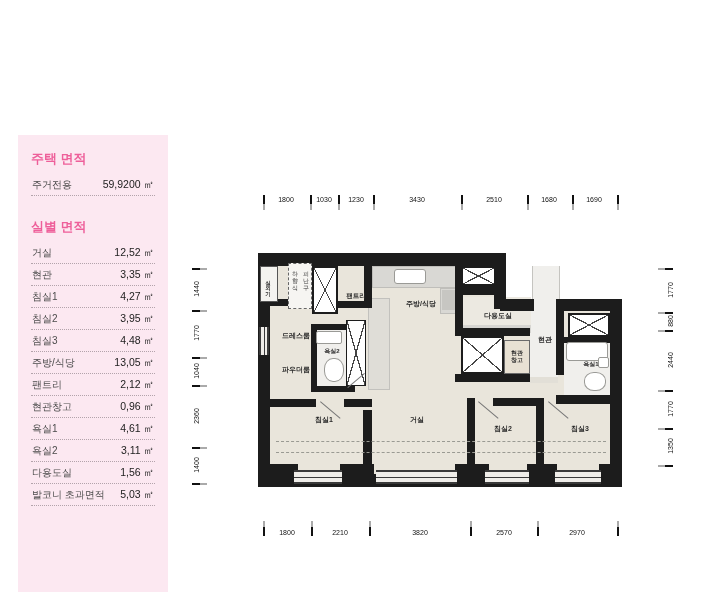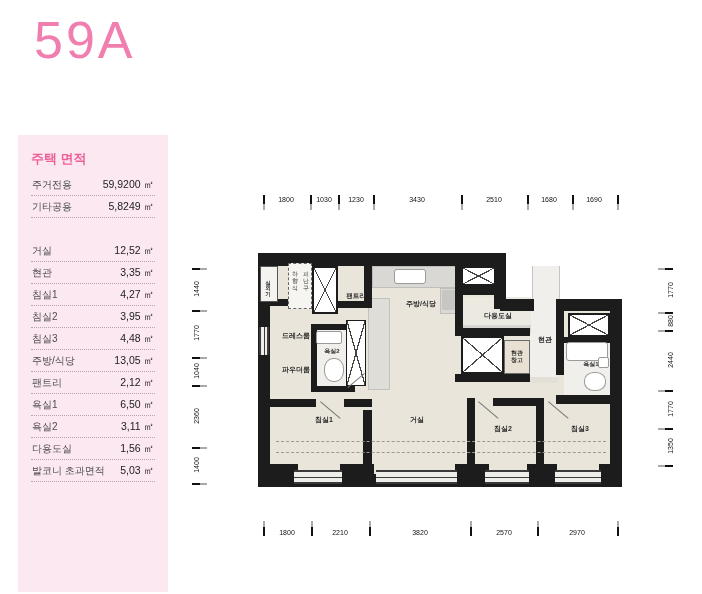--- a/index.html
+++ b/index.html
@@ -51,35 +51,31 @@
   .tkh{position:absolute;width:15px;height:2px;background:linear-gradient(90deg,#111 55%,#aaa 55%);}
   .tkh.r{background:linear-gradient(90deg,#aaa 45%,#111 45%);}
   .step{position:absolute;background:#e2dfd7;}
   .strip{position:absolute;background:#d6d5d1;}
 </style>
 </head>
 <body>
 
 <div class="page">
 
-  <div class="unit-title">59A</div>
 
   <div class="panel">
     <div class="sec-title">주택 면적</div>
     <div>
       <div class="row">
           <span class="lbl">주거전용</span>
           <span class="val">59,9200 ㎡</span>
         </div>
-      <div class="row">
-          <span class="lbl">기타공용</span>
-          <span class="val">5,8249 ㎡</span>
-        </div>
     </div>
     <div class="sec-gap"></div>
+    <div class="sec-title">실별 면적</div>
     <div>
       <div class="row">
           <span class="lbl">거실</span>
           <span class="val">12,52 ㎡</span>
         </div>
       <div class="row">
           <span class="lbl">현관</span>
           <span class="val">3,35 ㎡</span>
         </div>
       <div class="row">
@@ -96,22 +92,26 @@
         </div>
       <div class="row">
           <span class="lbl">주방/식당</span>
           <span class="val">13,05 ㎡</span>
         </div>
       <div class="row">
           <span class="lbl">팬트리</span>
           <span class="val">2,12 ㎡</span>
         </div>
       <div class="row">
+          <span class="lbl">현관창고</span>
+          <span class="val">0,96 ㎡</span>
+        </div>
+      <div class="row">
           <span class="lbl">욕실1</span>
-          <span class="val">6,50 ㎡</span>
+          <span class="val">4,61 ㎡</span>
         </div>
       <div class="row">
           <span class="lbl">욕실2</span>
           <span class="val">3,11 ㎡</span>
         </div>
       <div class="row">
           <span class="lbl">다용도실</span>
           <span class="val">1,56 ㎡</span>
         </div>
       <div class="row">

